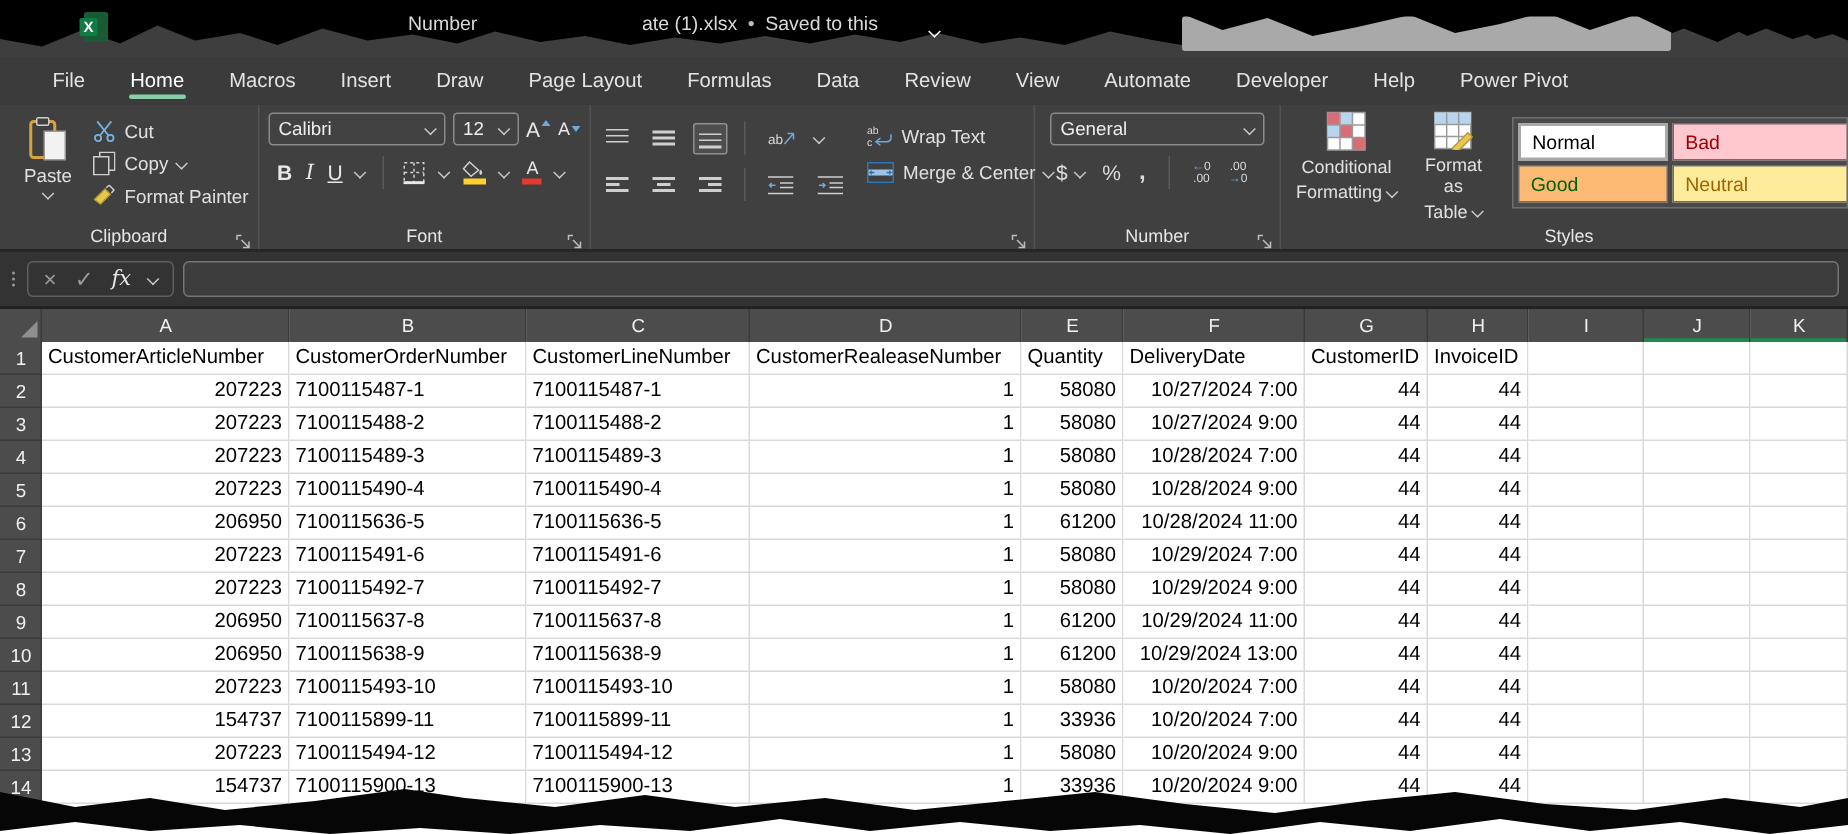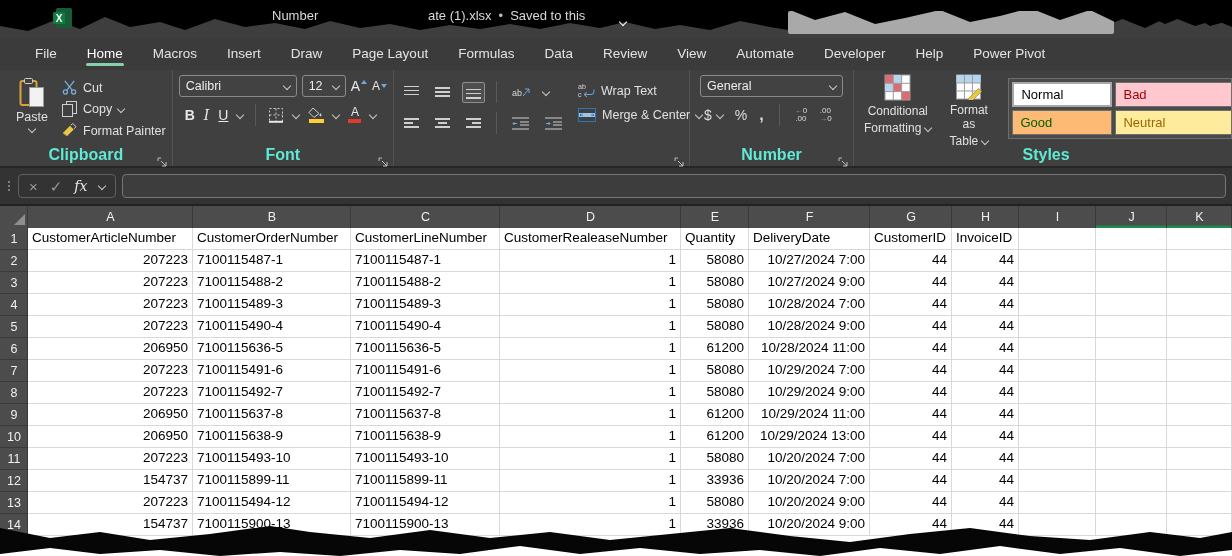--- a/index.html
+++ b/index.html
@@ -24,21 +24,21 @@
   .tabs { height:32px; background:#3b3b3b; display:flex; align-items:center; padding-left:20px; gap:0; }
   .tab { position:relative; color:#e3e3e3; font-size:13.5px; padding:7px 15px 9px 15px; cursor:default; }
   .tab.sel { color:#ffffff; }
   .tab.sel::after { content:""; position:absolute; left:14px; right:14px; bottom:4px; height:3px;
                     border-radius:2px; background:#86cfa8; }
 
   
   .ribbon { height:98px; background:#404040; border-bottom:2px solid #262626;
             display:flex; color:#e0e0e0; }
   .rgroup { position:relative; height:100%; border-right:1px solid #535353; padding:5px 6px 18px 6px; }
-  .glabel { position:absolute; bottom:2px; left:0; right:0; text-align:center; font-size:16px; color:#5eead4;font-weight:bold; }
+  .glabel { position:absolute; bottom:2px; left:0; right:0; text-align:center; font-size:12px; color:#e5e5e5; }
   .launcher { position:absolute; bottom:3px; right:5px; width:10px; height:10px; }
 
   .g-clipboard { width:183px; display:flex; gap:4px; }
   .paste { width:52px; display:flex; flex-direction:column; align-items:center; gap:2px; padding-top:3px; font-size:12.5px; }
   .ccol { display:flex; flex-direction:column; gap:6px; padding-top:5px; }
   .rbtn { display:flex; align-items:center; gap:6px; font-size:12.5px; white-space:nowrap; }
 
   .g-font { width:231px; }
   .frow { display:flex; align-items:center; gap:5px; margin-bottom:7px; }
   .combo { height:22px; border:1px solid #8a8a8a; border-radius:3px; background:#424242;

